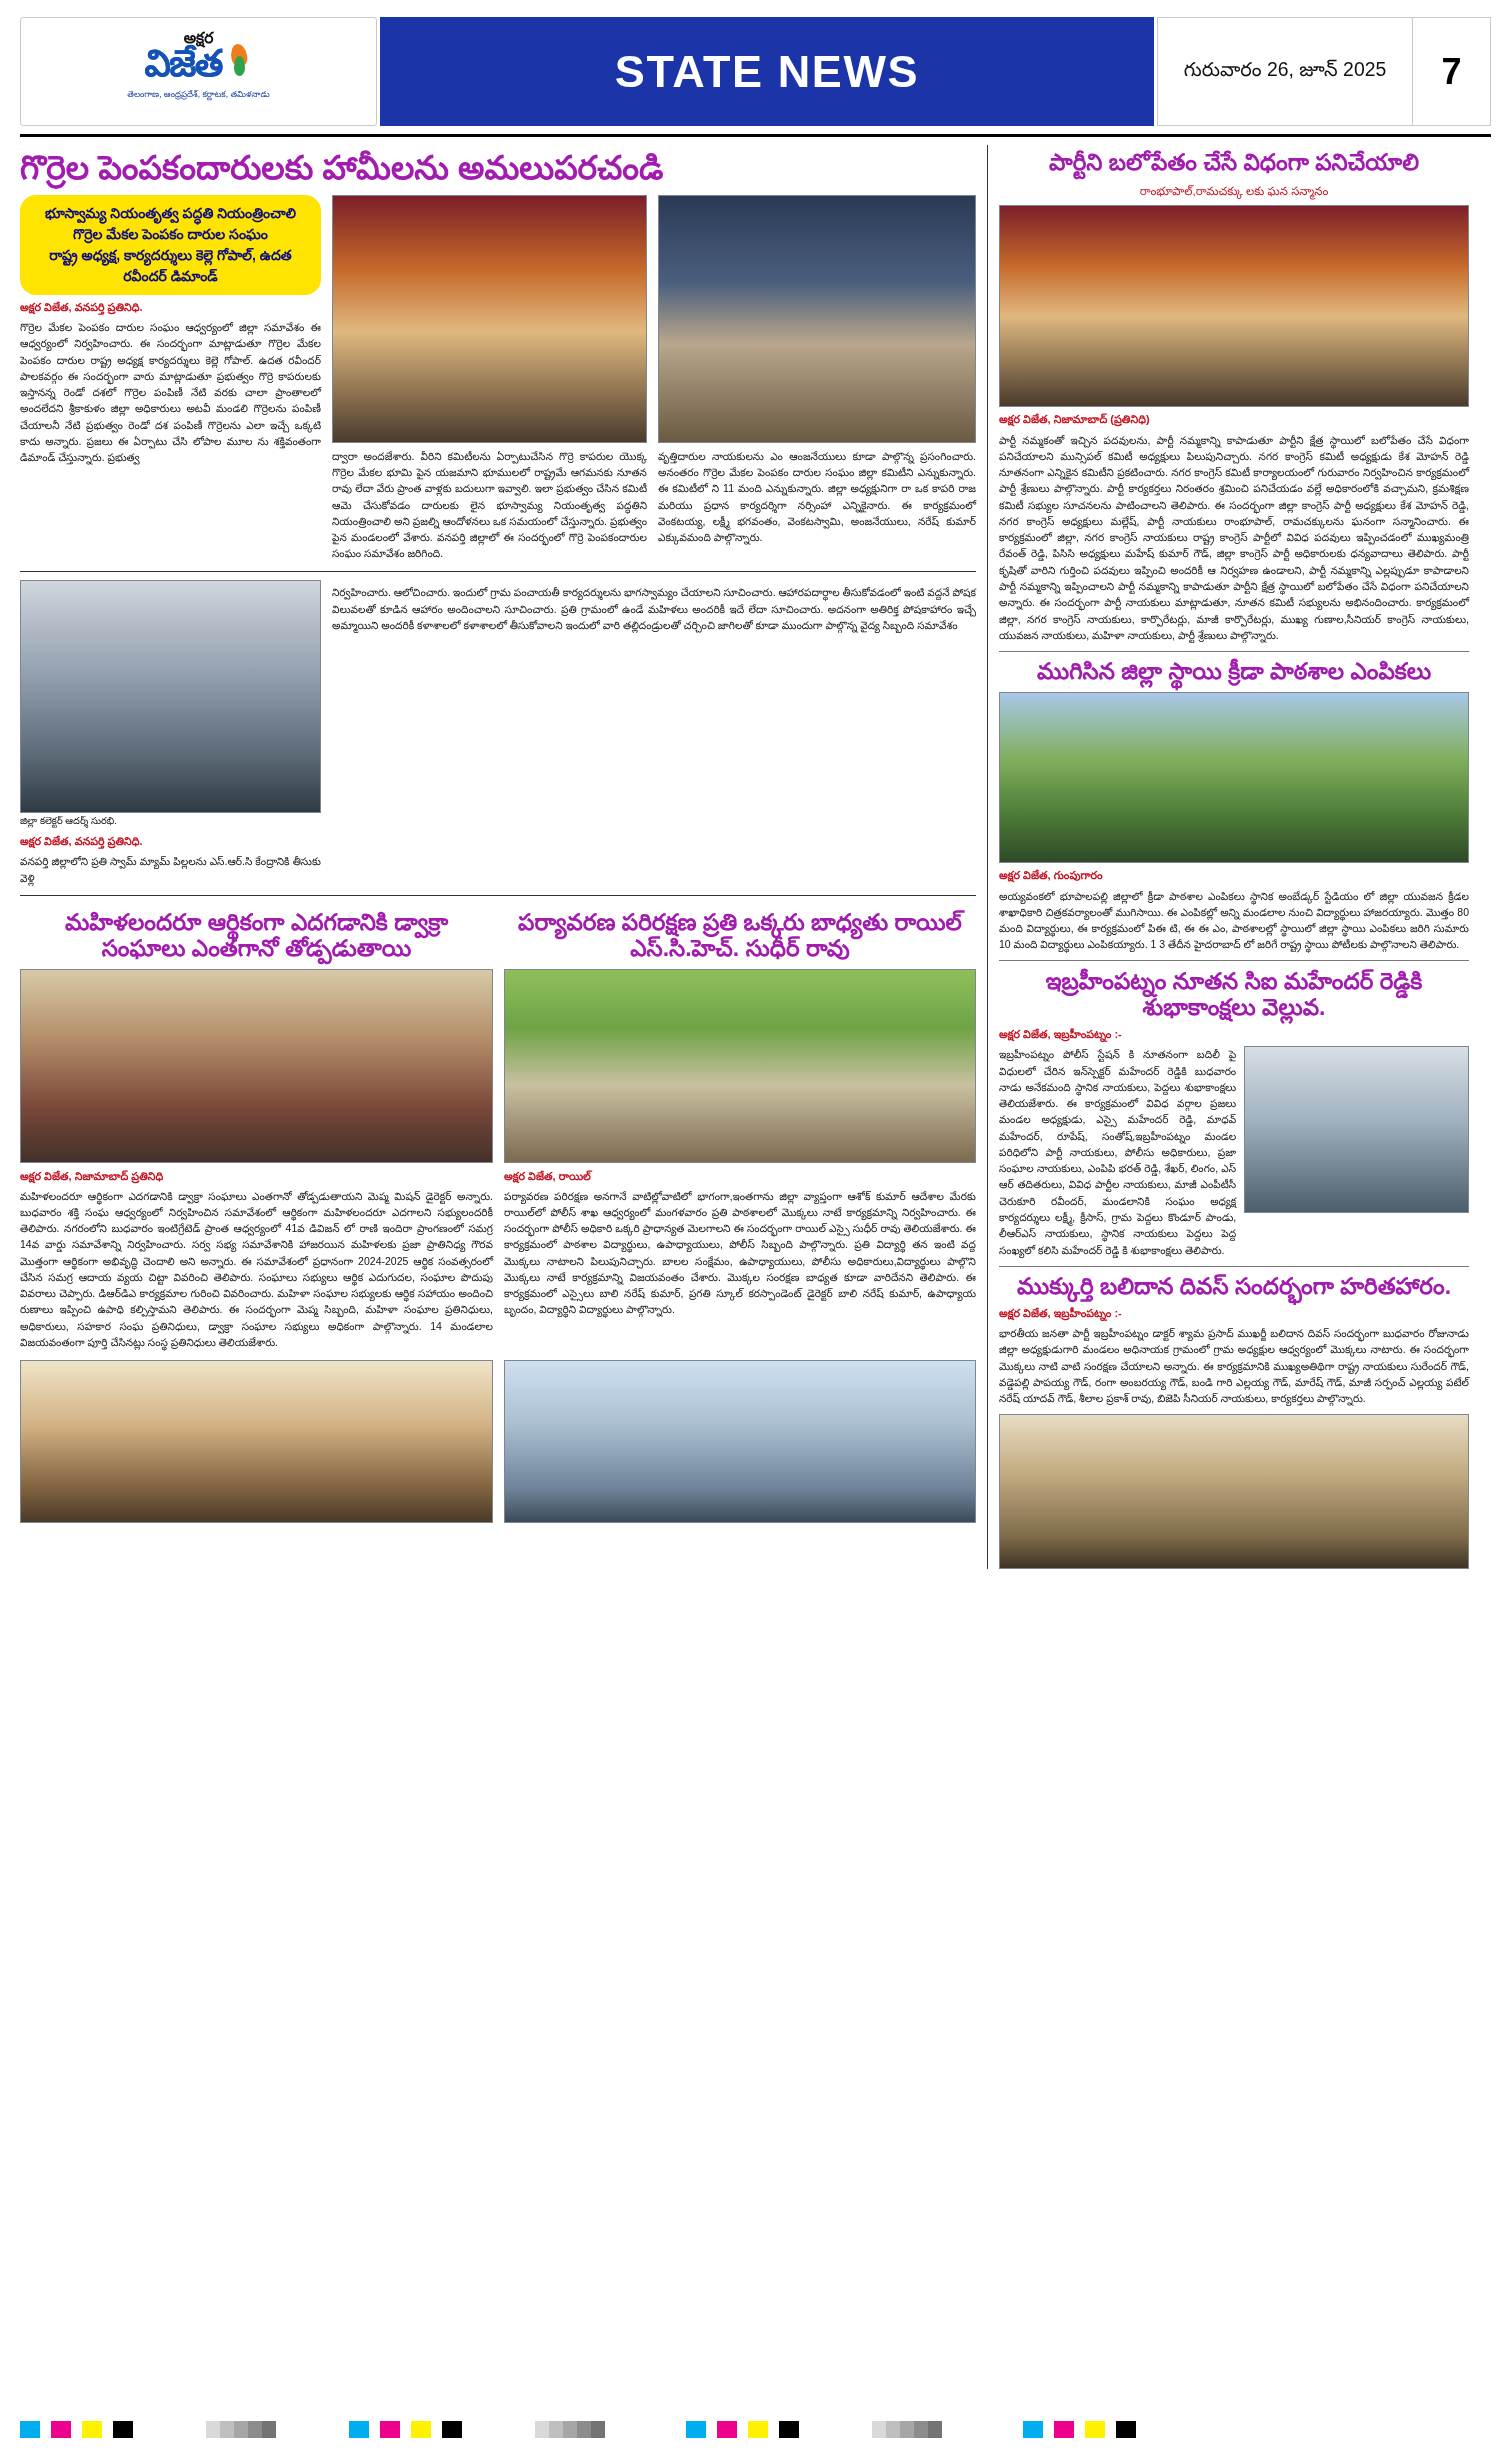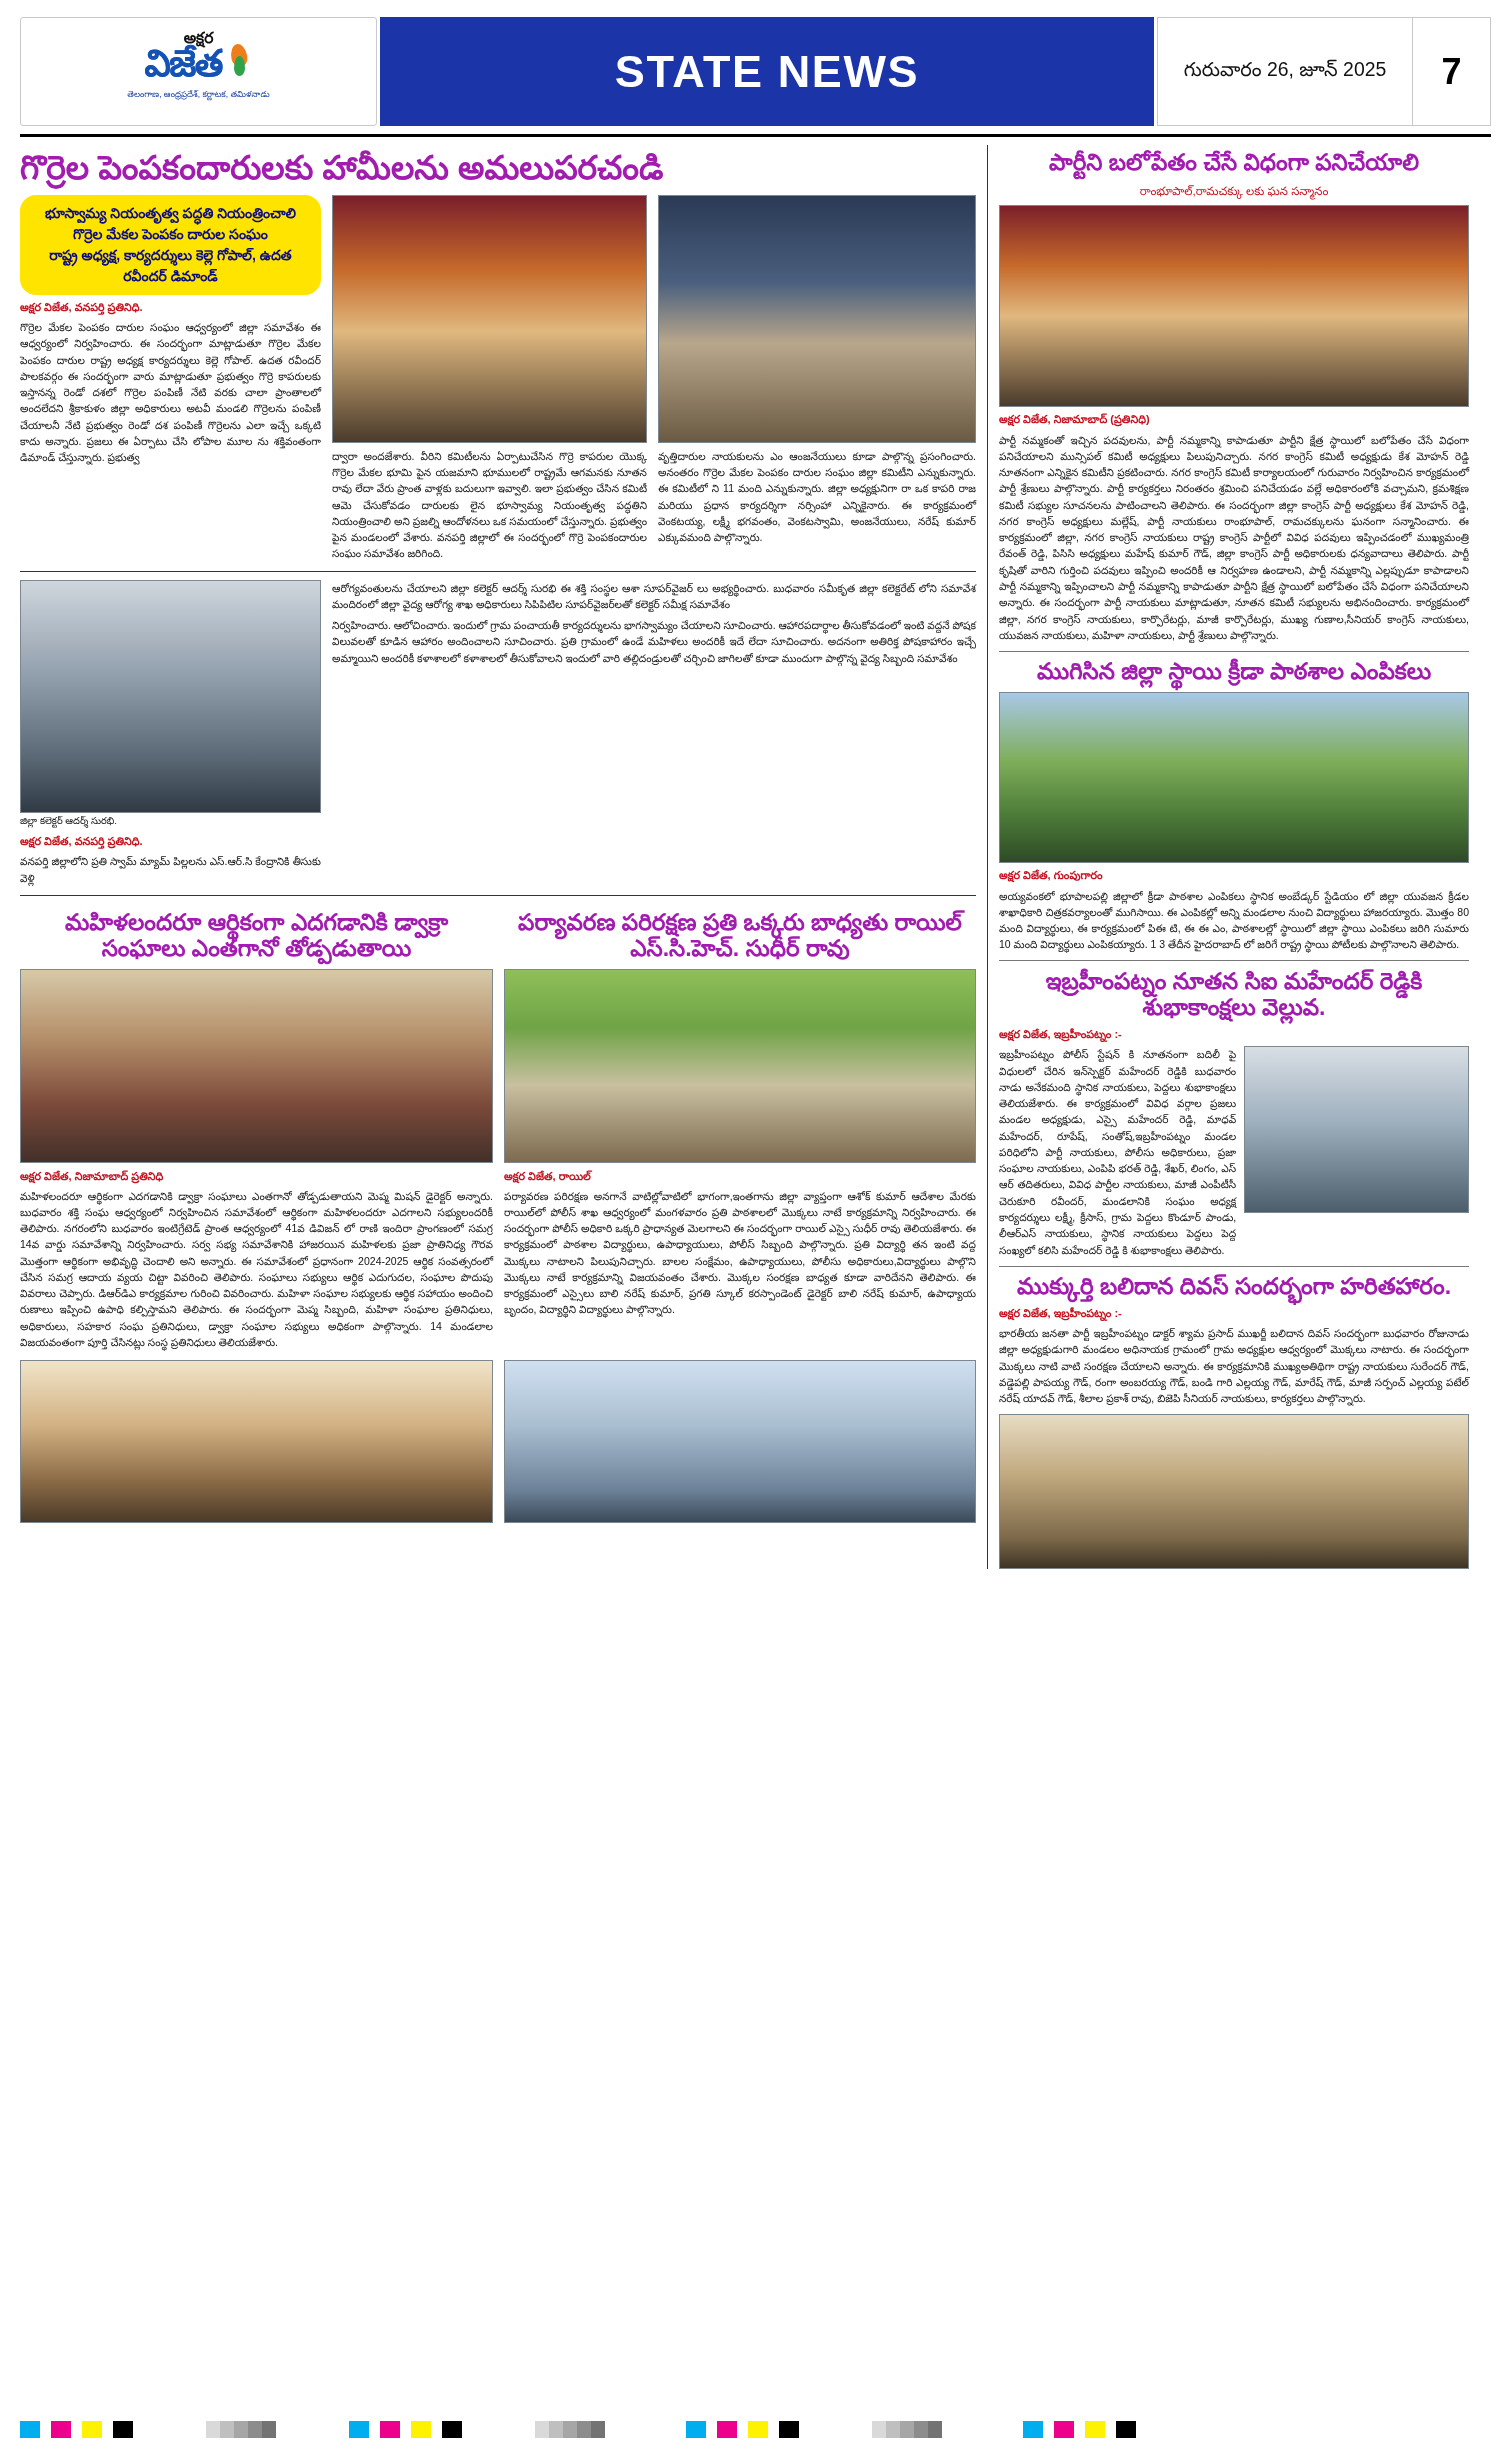--- a/index.html
+++ b/index.html
@@ -152,21 +152,20 @@
 
       <div>
         <div class="cols3">
           <div class="col" style="flex:0 0 301px;">
             <div class="photo ph3" style="height:233px;"></div>
             <div class="photo-cap">జిల్లా కలెక్టర్ ఆదర్శ్ సురభి.</div>
             <div class="byline">అక్షర విజేత, వనపర్తి ప్రతినిధి.</div>
             <div class="tel">వనపర్తి జిల్లాలోని ప్రతి స్వామ్ మ్యామ్ పిల్లలను ఎస్.ఆర్.సి కేంద్రానికి తీసుకు వెళ్లి</div>
           </div>
           <div class="col">
-            <div class="tel">ఆరోగ్యవంతులను చేయాలని జిల్లా కలెక్టర్ ఆదర్శ్ సురభి ఈ శక్తి సంస్థల ఆశా సూపర్‌వైజర్ లు అభ్యర్థించారు. బుధవారం సమీకృత జిల్లా కలెక్టరేట్ లోని సమావేశ మందిరంలో జిల్లా వైద్య ఆరోగ్య శాఖ అధికారులు సిపిపిటిల సూపర్‌వైజర్‌లతో కలెక్టర్ సమీక్ష సమావేశం</div>
             <div class="tel" style="margin-top:4.7px;">నిర్వహించారు. ఆలోచించారు. ఇందులో గ్రామ పంచాయతీ కార్యదర్శులను భాగస్వామ్యం చేయాలని సూచించారు. ఆహారపదార్థాల తీసుకోవడంలో ఇంటి వద్దనే పోషక విలువలతో కూడిన ఆహారం అందించాలని సూచించారు. ప్రతి గ్రామంలో ఉండే మహిళలు అందరికీ ఇదే లేదా సూచించారు. అదనంగా అతిరిక్త పోషకాహారం ఇచ్చే అమ్మాయిని అందరికీ కళాశాలలో కళాశాలలో తీసుకోవాలని ఇందులో వారి తల్లిదండ్రులతో చర్చించి జాగిలతో కూడా ముందుగా పాల్గొన్న వైద్య సిబ్బంది సమావేశం</div>
           </div>
         </div>
       </div>
 
       <div class="sec-divider"></div>
 
       <div class="cols2">
         <div class="col" style="flex:0 0 473px;">
           <div class="headline-red small center">మహిళలందరూ ఆర్థికంగా ఎదగడానికి డ్వాక్రా సంఘాలు ఎంతగానో తోడ్పడుతాయి</div>

